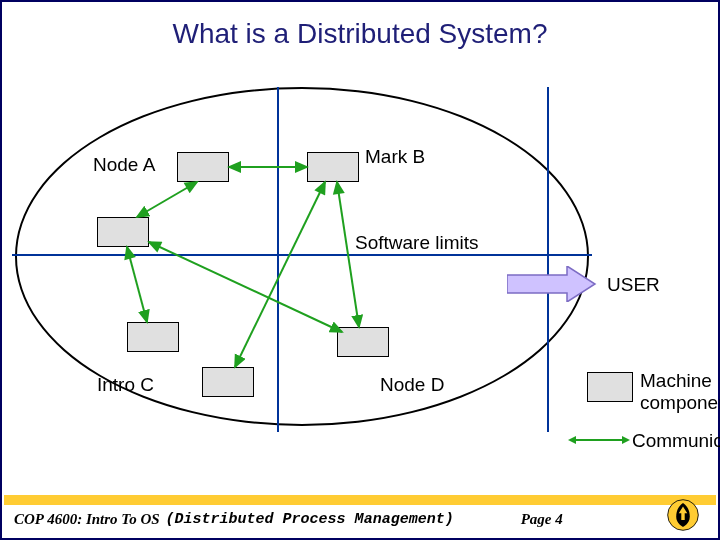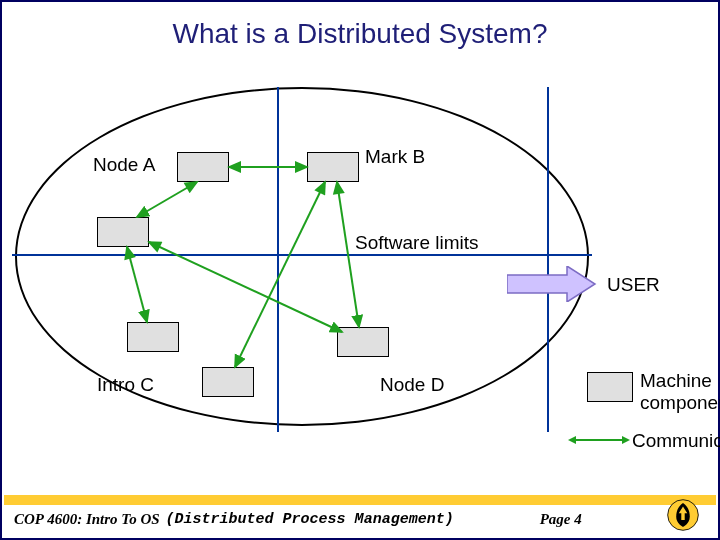--- a/index.html
+++ b/index.html
@@ -123,21 +123,21 @@
     display: flex;
     align-items: center;
     font-size: 15px;
     font-style: italic;
     font-weight: bold;
     font-family: "Times New Roman", Times, serif;
     color: #000;
   }
   .footer .course { margin-left: 12px; }
   .footer .subtitle { margin-left: 6px; font-family: Liberation Mono, monospace; }
-  .footer .page { margin-left: 86px; }
+  .footer .page { margin-left: 67px; }
   .footer .author { margin-left: 30px; }
   .logo {
     position: absolute;
     right: 18px;
     bottom: 6px;
     width: 34px;
     height: 34px;
   }
   svg.conn {
     position: absolute;

